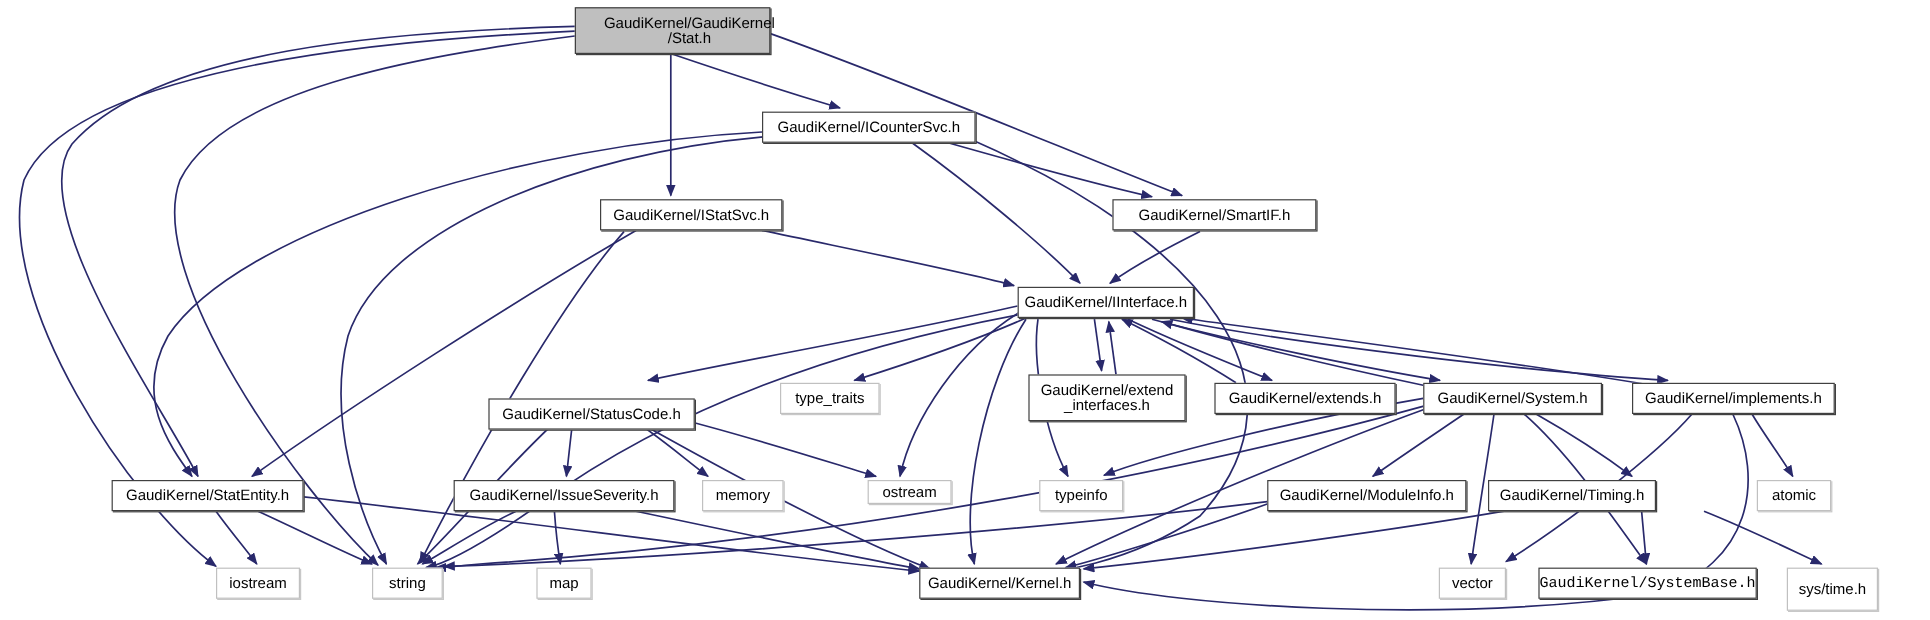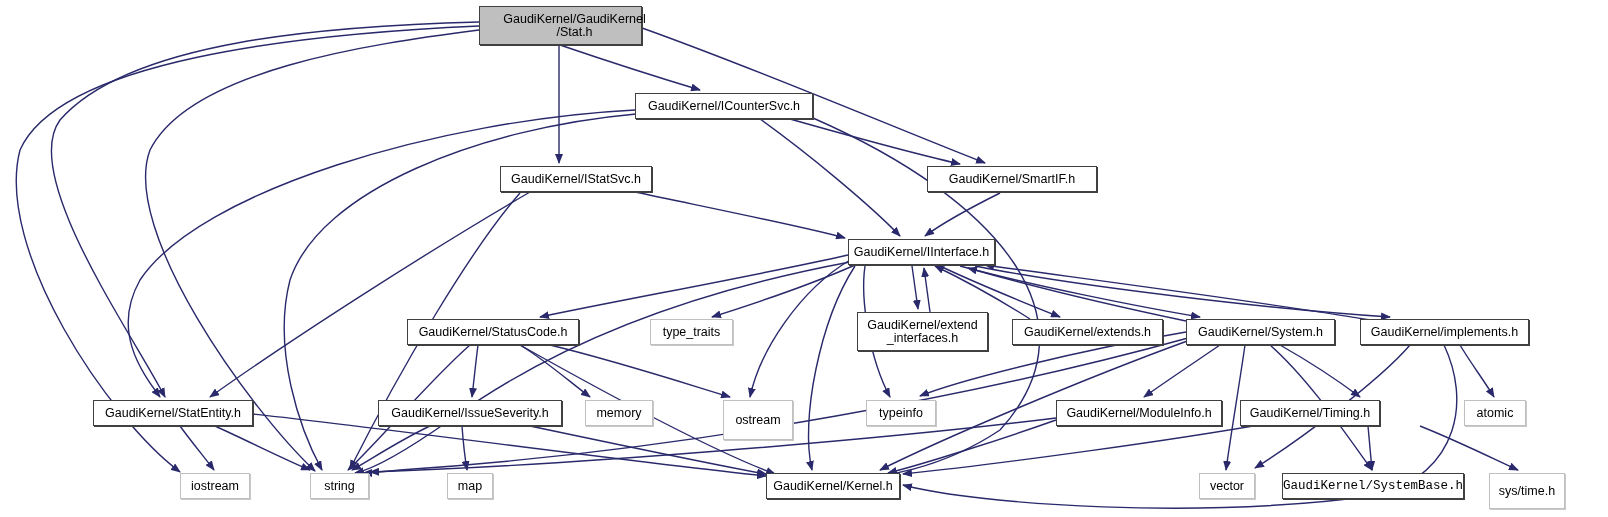--- a/index.html
+++ b/index.html
@@ -82,31 +82,31 @@
         <path d="M 1410 345 C 1380 380, 1300 440, 1255 468" marker-end="url(#arrow)"></path>
       </g>
   </svg>
   <div id="node-layer">
       <div class="node root" style="left: 479px; top: 6px; width: 163px; height: 39px; padding-left: 28px;"><span class="nlabel">GaudiKernel/GaudiKernel
 /Stat.h</span></div>
       <div class="node hdr" style="left: 635px; top: 93px; width: 178px; height: 26px;"><span class="nlabel">GaudiKernel/ICounterSvc.h</span></div>
       <div class="node hdr" style="left: 927px; top: 166px; width: 170px; height: 26px;"><span class="nlabel">GaudiKernel/SmartIF.h</span></div>
       <div class="node hdr" style="left: 483px; top: 166px; width: 152px; height: 26px; margin-left: 17px;"><span class="nlabel">GaudiKernel/IStatSvc.h</span></div>
       <div class="node hdr" style="left: 848px; top: 239px; width: 147px; height: 26px;"><span class="nlabel">GaudiKernel/IInterface.h</span></div>
-      <div class="node hdr" style="left: 407px; top: 319px; width: 172px; height: 26px;"><span class="nlabel">GaudiKernel/StatusCode.h</span></div>
+      <div class="node hdr" style="left: 407px; top: 332px; width: 172px; height: 26px;"><span class="nlabel">GaudiKernel/StatusCode.h</span></div>
       <div class="node sys" style="left: 650px; top: 319px; width: 83px; height: 26px;"><span class="nlabel">type_traits</span></div>
       <div class="node hdr" style="left: 857px; top: 312px; width: 131px; height: 39px;"><span class="nlabel">GaudiKernel/extend
 _interfaces.h</span></div>
       <div class="node hdr" style="left: 1012px; top: 319px; width: 151px; height: 26px;"><span class="nlabel">GaudiKernel/extends.h</span></div>
       <div class="node hdr" style="left: 1186px; top: 319px; width: 149px; height: 26px;"><span class="nlabel">GaudiKernel/System.h</span></div>
       <div class="node hdr" style="left: 1360px; top: 319px; width: 169px; height: 26px;"><span class="nlabel">GaudiKernel/implements.h</span></div>
       <div class="node hdr" style="left: 93px; top: 400px; width: 160px; height: 26px;"><span class="nlabel">GaudiKernel/StatEntity.h</span></div>
       <div class="node hdr" style="left: 378px; top: 400px; width: 184px; height: 26px;"><span class="nlabel">GaudiKernel/IssueSeverity.h</span></div>
       <div class="node sys" style="left: 585px; top: 400px; width: 68px; height: 26px;"><span class="nlabel">memory</span></div>
-      <div class="node sys" style="left: 723px; top: 400px; width: 70px; height: 40px;"><span class="nlabel">ostream</span></div>
+      <div class="node sys" style="left: 723px; top: 400px; width: 70px; height: 20px;"><span class="nlabel">ostream</span></div>
       <div class="node sys" style="left: 866px; top: 400px; width: 70px; height: 26px;"><span class="nlabel">typeinfo</span></div>
       <div class="node hdr" style="left: 1056px; top: 400px; width: 166px; height: 26px;"><span class="nlabel">GaudiKernel/ModuleInfo.h</span></div>
       <div class="node hdr" style="left: 1240px; top: 400px; width: 140px; height: 26px;"><span class="nlabel">GaudiKernel/Timing.h</span></div>
       <div class="node sys" style="left: 1464px; top: 400px; width: 62px; height: 26px;"><span class="nlabel">atomic</span></div>
       <div class="node sys" style="left: 180px; top: 473px; width: 70px; height: 26px;"><span class="nlabel">iostream</span></div>
       <div class="node sys" style="left: 310px; top: 473px; width: 59px; height: 26px;"><span class="nlabel">string</span></div>
       <div class="node sys" style="left: 447px; top: 473px; width: 46px; height: 26px;"><span class="nlabel">map</span></div>
       <div class="node hdr" style="left: 766px; top: 473px; width: 134px; height: 26px;"><span class="nlabel">GaudiKernel/Kernel.h</span></div>
       <div class="node sys" style="left: 1199px; top: 473px; width: 56px; height: 26px;"><span class="nlabel">vector</span></div>
       <div class="node hdr" style="left: 1282px; top: 473px; width: 182px; height: 26px; font-family: Liberation Mono, monospace;"><span class="nlabel">GaudiKernel/SystemBase.h</span></div>

